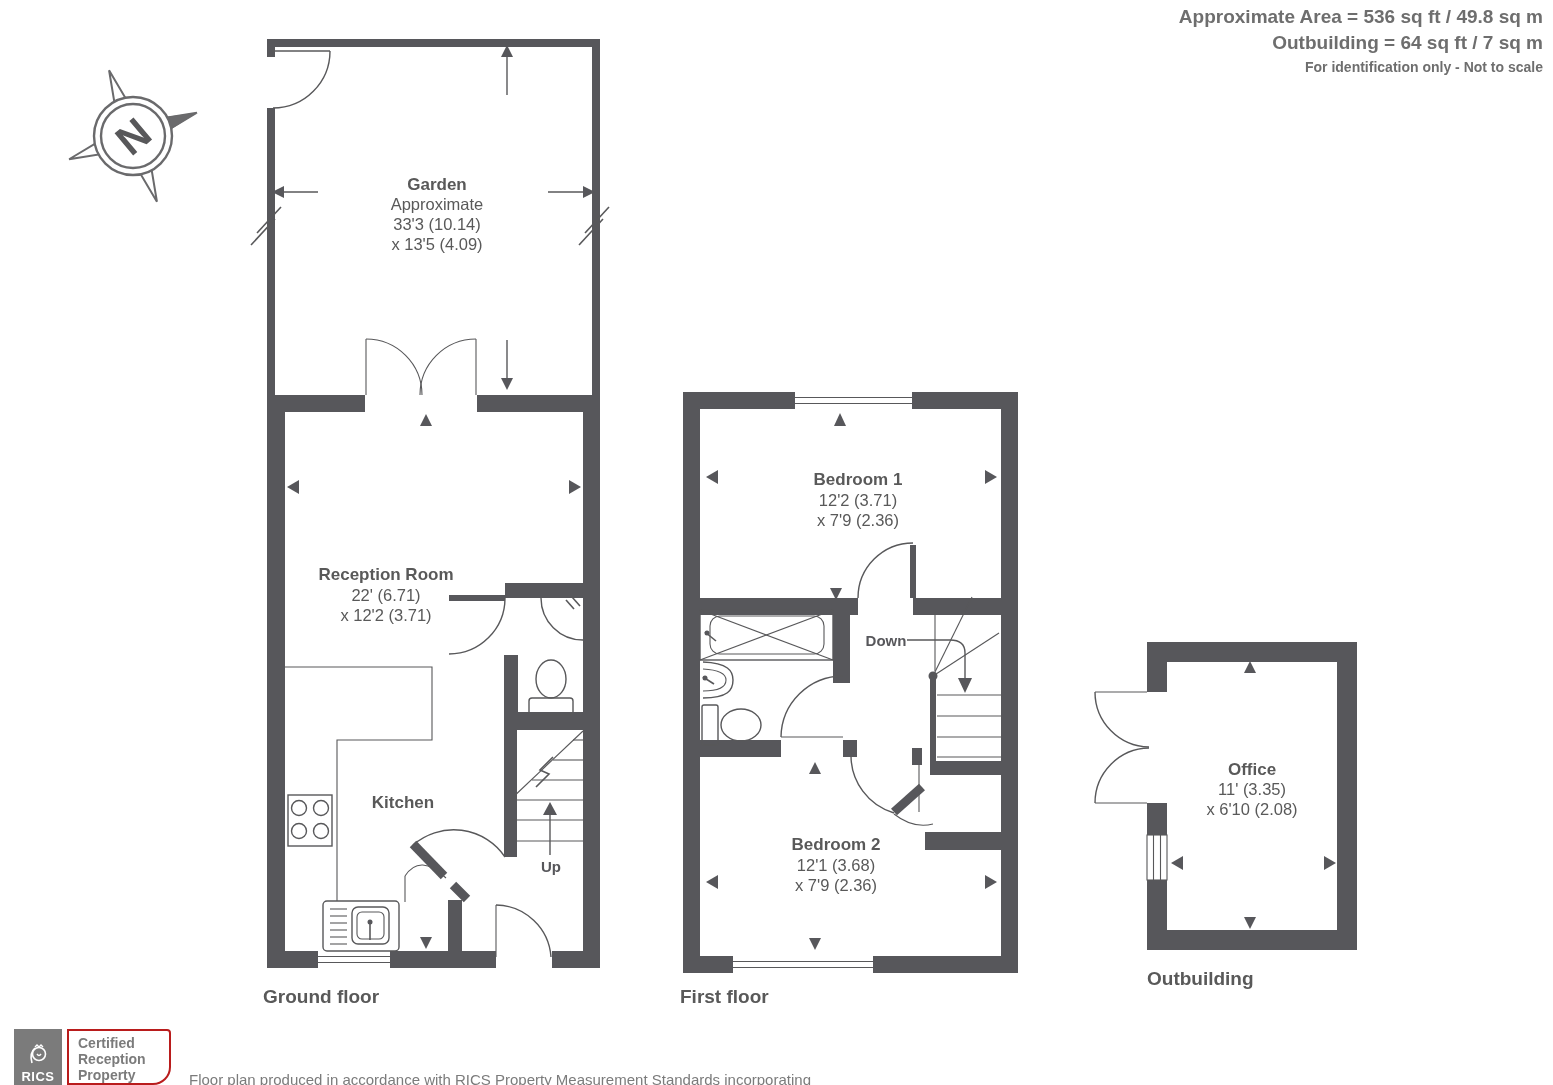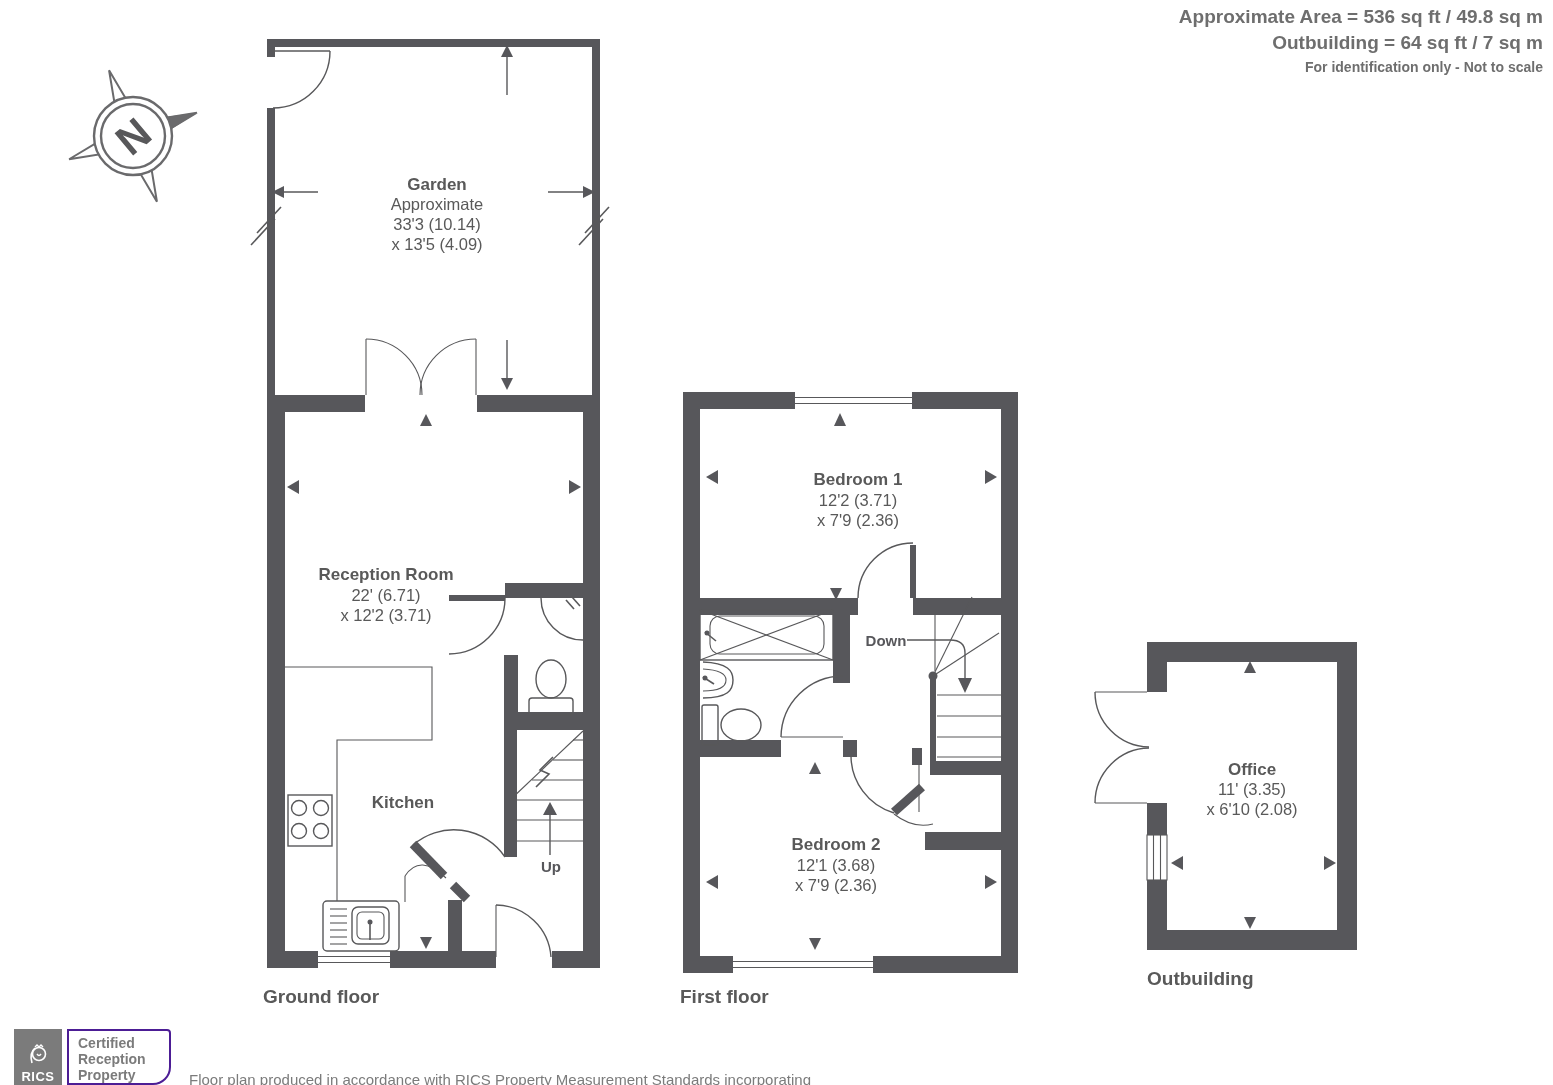--- a/index.html
+++ b/index.html
@@ -22,21 +22,21 @@
   .tN{font:bold 42px "Liberation Sans",sans-serif;fill:#58585a;}
   
   .hdr{position:absolute;top:4px;right:10px;text-align:right;color:#6e6e6e;}
   .hdr .big{font-size:19px;font-weight:bold;line-height:26px;}
   .hdr .note{font-size:14px;font-weight:bold;line-height:22px;}
   
   .footer{position:absolute;left:14px;top:1029px;display:flex;align-items:stretch;}
   .rics-box{width:48px;height:72px;background:#7b7b7b;color:#ffffff;display:flex;
             flex-direction:column;align-items:center;justify-content:center;box-sizing:border-box;padding-bottom:3px;}
   .rics-text{font-size:13px;font-weight:bold;letter-spacing:.5px;}
-  .badge{width:104px;height:56px;box-sizing:border-box;border:2px solid #4c1d95;margin-left:5px;
+  .badge{width:104px;height:56px;box-sizing:border-box;border:2px solid #b91c1c;margin-left:5px;
          border-radius:0 4px 18px 0;padding:4px 0 0 9px;color:#7b7b7b;}
   .badge div{font-size:14px;font-weight:bold;line-height:16px;}
   .disc{margin-left:18px;color:#7b7b7b;font-size:15px;line-height:19px;padding-top:3px;white-space:pre-wrap;}
 </style>
 </head>
 <body>
 
 <div class="canvas">
 
   <svg class="plan-svg" width="1553" height="1085" viewBox="0 0 1553 1085">

